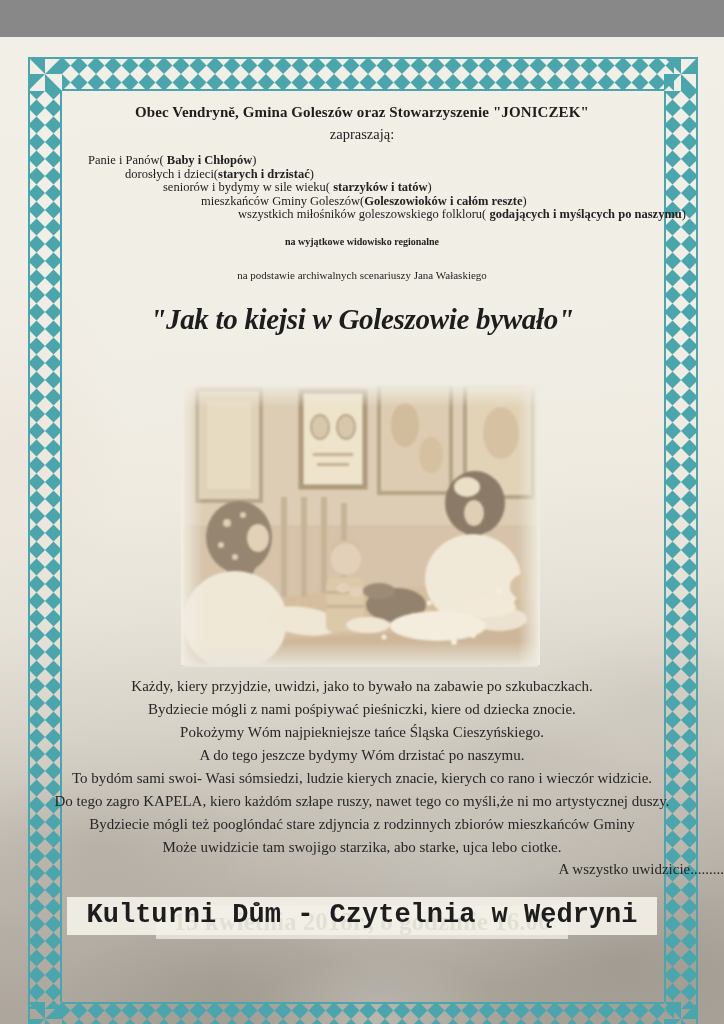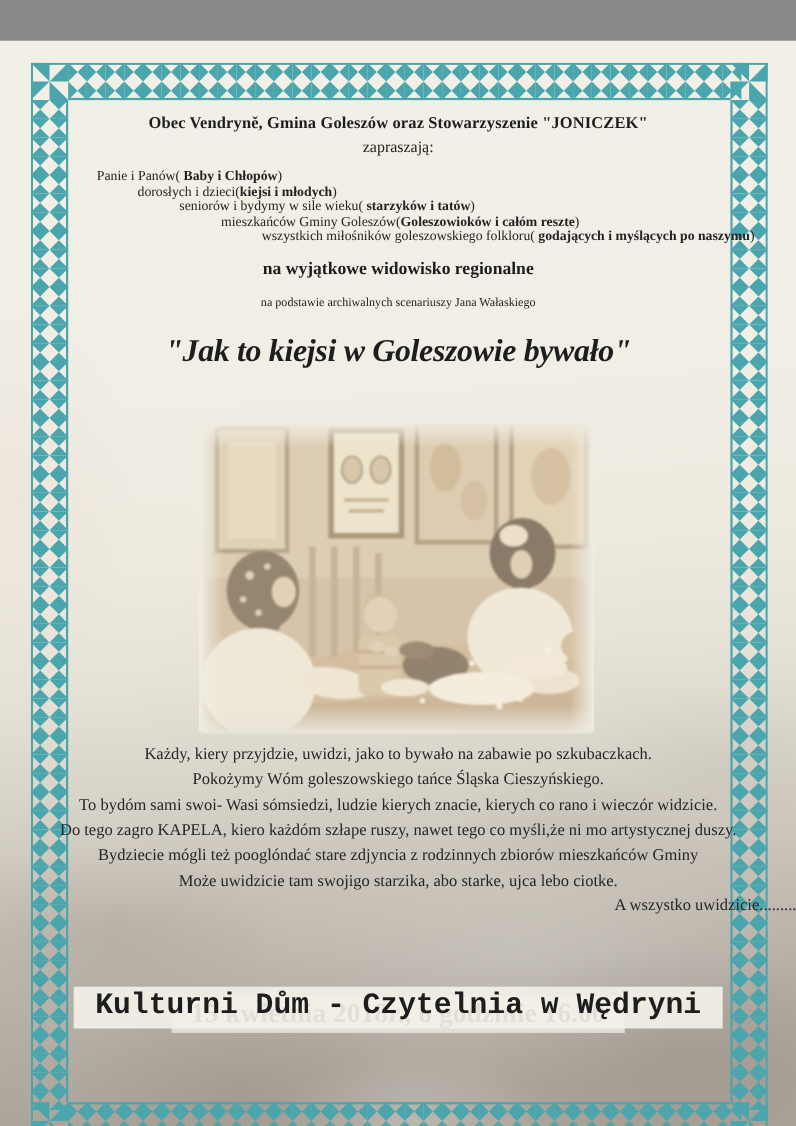--- a/index.html
+++ b/index.html
@@ -21,21 +21,21 @@
       radial-gradient(420px 200px at 65% 81%, rgba(255,253,246,.16), transparent 60%),
       radial-gradient(180px 95px at 72% 70%, rgba(110,103,93,.08), transparent 60%),
       radial-gradient(160px 260px at 2% 40%, rgba(197,120,110,.05), transparent 70%),
       radial-gradient(200px 110px at 90% 64%, rgba(120,112,102,.07), transparent 60%);
   }
   .frame{position:absolute;left:28px;top:20px;}
   .abs{position:absolute;left:0;right:0;text-align:center;}
   .org{top:67px;font-size:15px;font-weight:bold;letter-spacing:.1px;}
   .invite{top:89px;font-size:14.5px;font-weight:normal;}
   .invitees{position:absolute;left:88px;top:117px;font-size:12.5px;line-height:13.6px;white-space:nowrap;color:#222;}
-  .show-line{top:199px;font-size:16px;font-weight:bold;}
+  .show-line{top:199px;font-size:10px;font-weight:bold;}
   .based-on{top:232px;font-size:11px;}
   .title{top:266px;font-size:29px;font-weight:bold;font-style:italic;letter-spacing:-.3px;margin:0;}
   .photo{position:absolute;left:183px;top:348px;width:355px;height:280px;}
   .photo svg{display:block;filter:blur(1.1px);}
   .photo .wash{position:absolute;inset:0;background:rgba(241,236,225,.30);}
   .photo .fade-t{position:absolute;left:0;right:0;top:-2px;height:24px;background:linear-gradient(#f1eee4,rgba(241,238,228,0));}
   .photo .fade-b{position:absolute;left:0;right:0;bottom:-2px;height:26px;background:linear-gradient(rgba(233,229,218,0),#e9e5da);}
   .photo .fade-l{position:absolute;top:0;bottom:0;left:-2px;width:22px;background:linear-gradient(90deg,#f0ede3,rgba(240,237,227,0));}
   .photo .fade-r{position:absolute;top:0;bottom:0;right:-2px;width:22px;background:linear-gradient(270deg,#efece2,rgba(239,236,226,0));}
   .body-text{top:643px;font-size:15px;color:#262626;}
@@ -797,21 +797,21 @@
       <rect x="34" y="945" width="602" height="2" fill="#4ba5ad"></rect>
       <rect x="32" y="34" width="2" height="911" fill="#4ba5ad"></rect>
       <rect x="636" y="34" width="2" height="911" fill="#4ba5ad"></rect>
     </svg>
 
   <div class="abs org">Obec Vendryně, Gmina Goleszów oraz Stowarzyszenie "JONICZEK"</div>
   <div class="abs invite">zapraszają:</div>
 
   <div class="invitees">
     <div style="padding-left:0"><span>Panie i Panów( </span><b>Baby i Chłopów</b><span>)</span></div>
-    <div style="padding-left:37px"><span>dorosłych i dzieci(</span><b>kiejsi i młodych</b><span>)</span></div>
+    <div style="padding-left:37px"><span>dorosłych i dzieci(</span><b>starych i drzistać</b><span>)</span></div>
     <div style="padding-left:75px"><span>seniorów i bydymy w sile wieku( </span><b>starzyków i tatów</b><span>)</span></div>
     <div style="padding-left:113px"><span>mieszkańców Gminy Goleszów(</span><b>Goleszowioków i całóm reszte</b><span>)</span></div>
     <div style="padding-left:150px"><span>wszystkich miłośników goleszowskiego folkloru( </span><b>godających i myślących po naszymu</b><span>)</span></div>
   </div>
 
   <div class="abs show-line">na wyjątkowe widowisko regionalne</div>
   <div class="abs based-on">na podstawie archiwalnych scenariuszy Jana Wałaskiego</div>
   <h1 class="abs title">"Jak to kiejsi w Goleszowie bywało"</h1>
 
   <div class="photo">
@@ -882,21 +882,23 @@
     </svg>
     <div class="wash"></div>
     <div class="fade-t"></div>
     <div class="fade-b"></div>
     <div class="fade-l"></div>
     <div class="fade-r"></div>
   </div>
 
   <div class="abs body-text">
     <p>Każdy, kiery przyjdzie, uwidzi, jako to bywało na zabawie po szkubaczkach.</p>
-    <p>Pokożymy Wóm goleszowskiego tańce Śląska Cieszyńskiego.</p>
+    <p>Bydziecie mógli z nami pośpiywać pieśniczki, kiere od dziecka znocie.</p>
+    <p>Pokożymy Wóm najpiekniejsze tańce Śląska Cieszyńskiego.</p>
+    <p>A do tego jeszcze bydymy Wóm drzistać po naszymu.</p>
     <p>To bydóm sami swoi- Wasi sómsiedzi, ludzie kierych znacie, kierych co rano i wieczór widzicie.</p>
     <p>Do tego zagro KAPELA, kiero każdóm szłape ruszy, nawet tego co myśli,że ni mo artystycznej duszy.</p>
     <p>Bydziecie mógli też pooglóndać stare zdjyncia z rodzinnych zbiorów mieszkańców Gminy</p>
     <p>Może uwidzicie tam swojigo starzika, abo starke, ujca lebo ciotke.</p>
     <p class="note">A wszystko uwidzicie.........</p>
   </div>
 
   <div class="abs date-line">
     <span>15 kwietnia 2018r., o godzinie 16.00</span>
   </div>

